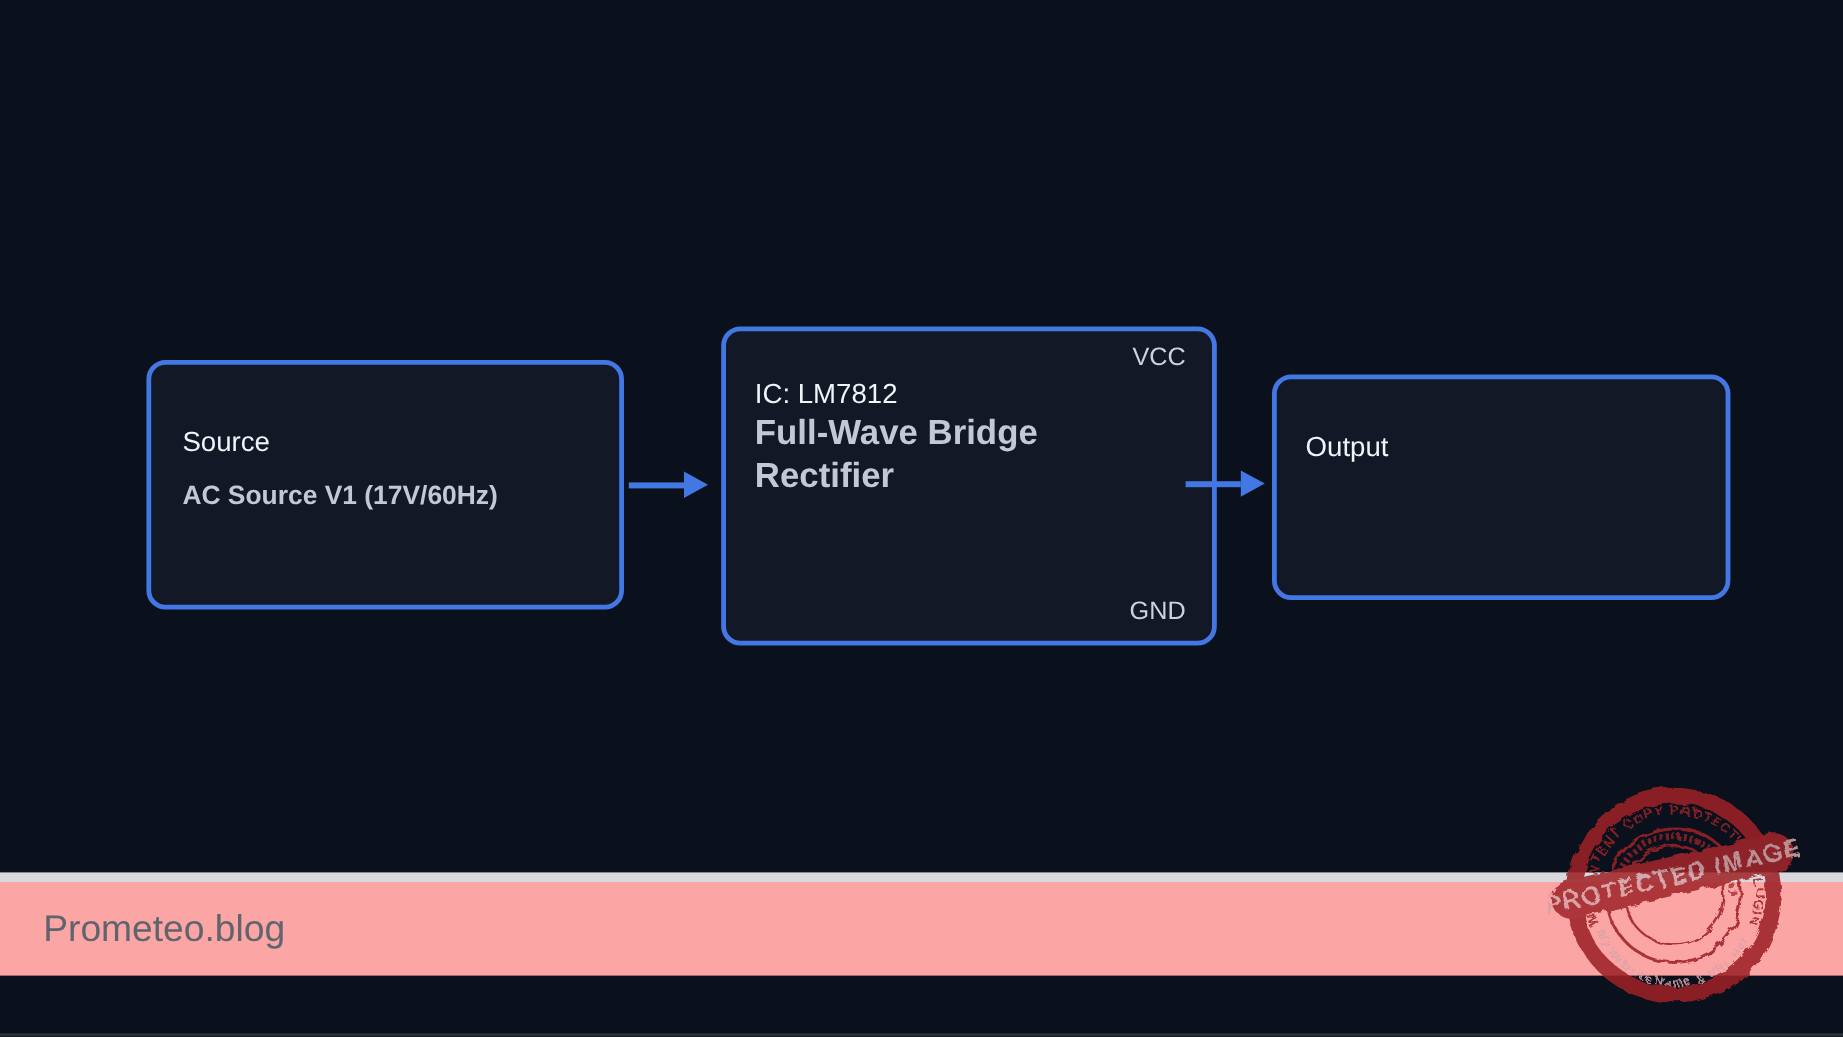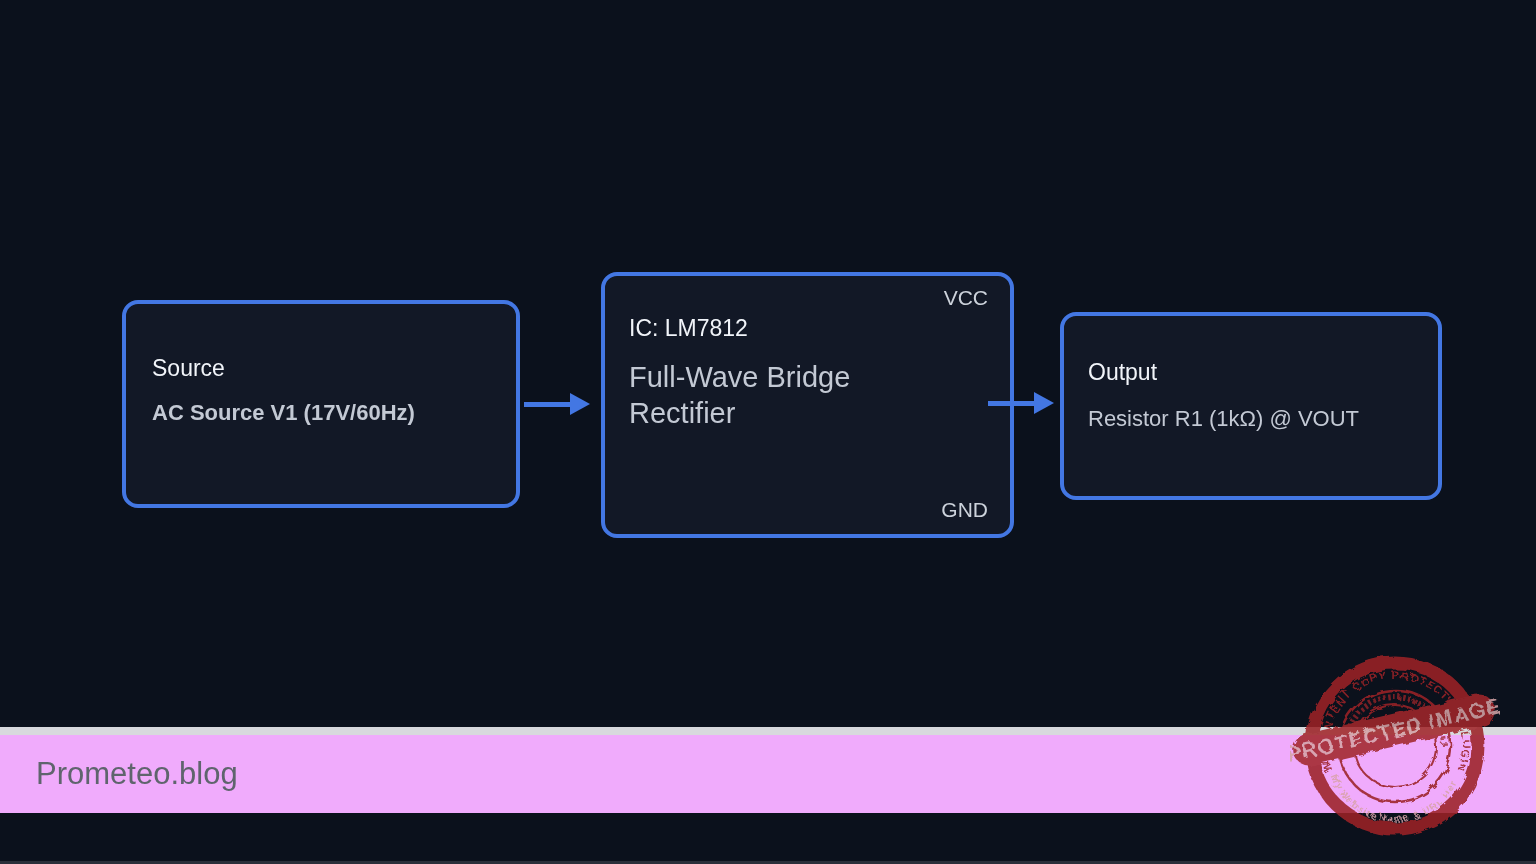--- a/index.html
+++ b/index.html
@@ -14,33 +14,33 @@
   }
   .node-title{font-size:23px;color:#f1f4f9;line-height:1.25;}
   .node-subtitle{font-size:22px;color:#c3c9d4;line-height:1.3;}
   .node-subtitle-lg{font-size:29px;color:#c3c9d4;line-height:1.25;}
   .pin{font-size:21px;color:#ccd2db;}
   #node-source{left:122px;top:300px;width:398px;height:208px;padding:50px 26px 0 26px;}
   #node-source .node-subtitle{margin-top:16px;font-weight:bold;}
   #node-rectifier{left:601px;top:272px;width:413px;height:266px;padding:10px 22px 12px 24px;
     display:flex;flex-direction:column;}
   #node-rectifier .node-title{margin-top:4px;}
-  #node-rectifier .node-subtitle-lg{margin-top:16px;max-width:300px;}
+  #node-rectifier .node-subtitle-lg{max-width:300px;font-weight:bold;}
   .pin-top{align-self:flex-end;}
   .pin-bottom{margin-top:auto;align-self:flex-end;}
   #node-output{left:1060px;top:312px;width:382px;height:188px;padding:42px 26px 0 24px;}
   #node-output .node-subtitle{margin-top:18px;}
   .arrow{position:absolute;display:flex;align-items:center;height:22px;}
   .arrow-line{width:46px;height:5px;background:#4377e3;}
   .arrow-head{width:0;height:0;border-top:11px solid transparent;
     border-bottom:11px solid transparent;border-left:20px solid #4377e3;}
   #arrow-1{left:524px;top:393px;}
   #arrow-2{left:988px;top:392px;}
   #footer-strip{position:absolute;left:0;top:727px;width:1536px;height:8px;background:#d8d9dd;}
-  #footer-bar{position:absolute;left:0;top:735px;width:1536px;height:78px;background:#f0abfc;
+  #footer-bar{position:absolute;left:0;top:735px;width:1536px;height:78px;background:#fca5a5;
     display:flex;align-items:center;padding-left:36px;box-sizing:border-box;}
   #footer-text{font-size:31px;color:#5f646d;}
   #bottom-edge{position:absolute;left:0;bottom:0;width:1536px;height:3px;background:#2a2f3a;}
   #stamp{position:absolute;left:1290px;top:642px;width:210px;height:216px;opacity:.87;z-index:5;}
   .stamp-arc-text{font-size:11px;font-weight:bold;letter-spacing:1px;fill:#9c2428;}
   .stamp-arc-text-bottom{font-size:10px;font-weight:bold;letter-spacing:1px;fill:#d9a2aa;}
   .stamp-banner-text{font-size:21px;font-weight:bold;letter-spacing:1px;fill:#d4a3a6;}
 </style>
 </head>
 <body>
@@ -64,21 +64,20 @@
     <div class="pin pin-bottom">GND</div>
   </div>
 
   <div class="arrow" id="arrow-2">
     <div class="arrow-line"></div>
     <div class="arrow-head"></div>
   </div>
 
   <div class="node" id="node-output">
     <div class="node-title">Output</div>
-    <div class="node-subtitle">Resistor R1 (1kΩ) @ VOUT</div>
   </div>
 
   <div id="footer-strip"></div>
   <div id="footer-bar">
     <span id="footer-text">Prometeo.blog</span>
   </div>
   <div id="bottom-edge"></div>
 
   <svg id="stamp" viewBox="0 0 210 216" xmlns="http://www.w3.org/2000/svg">
     <defs>

